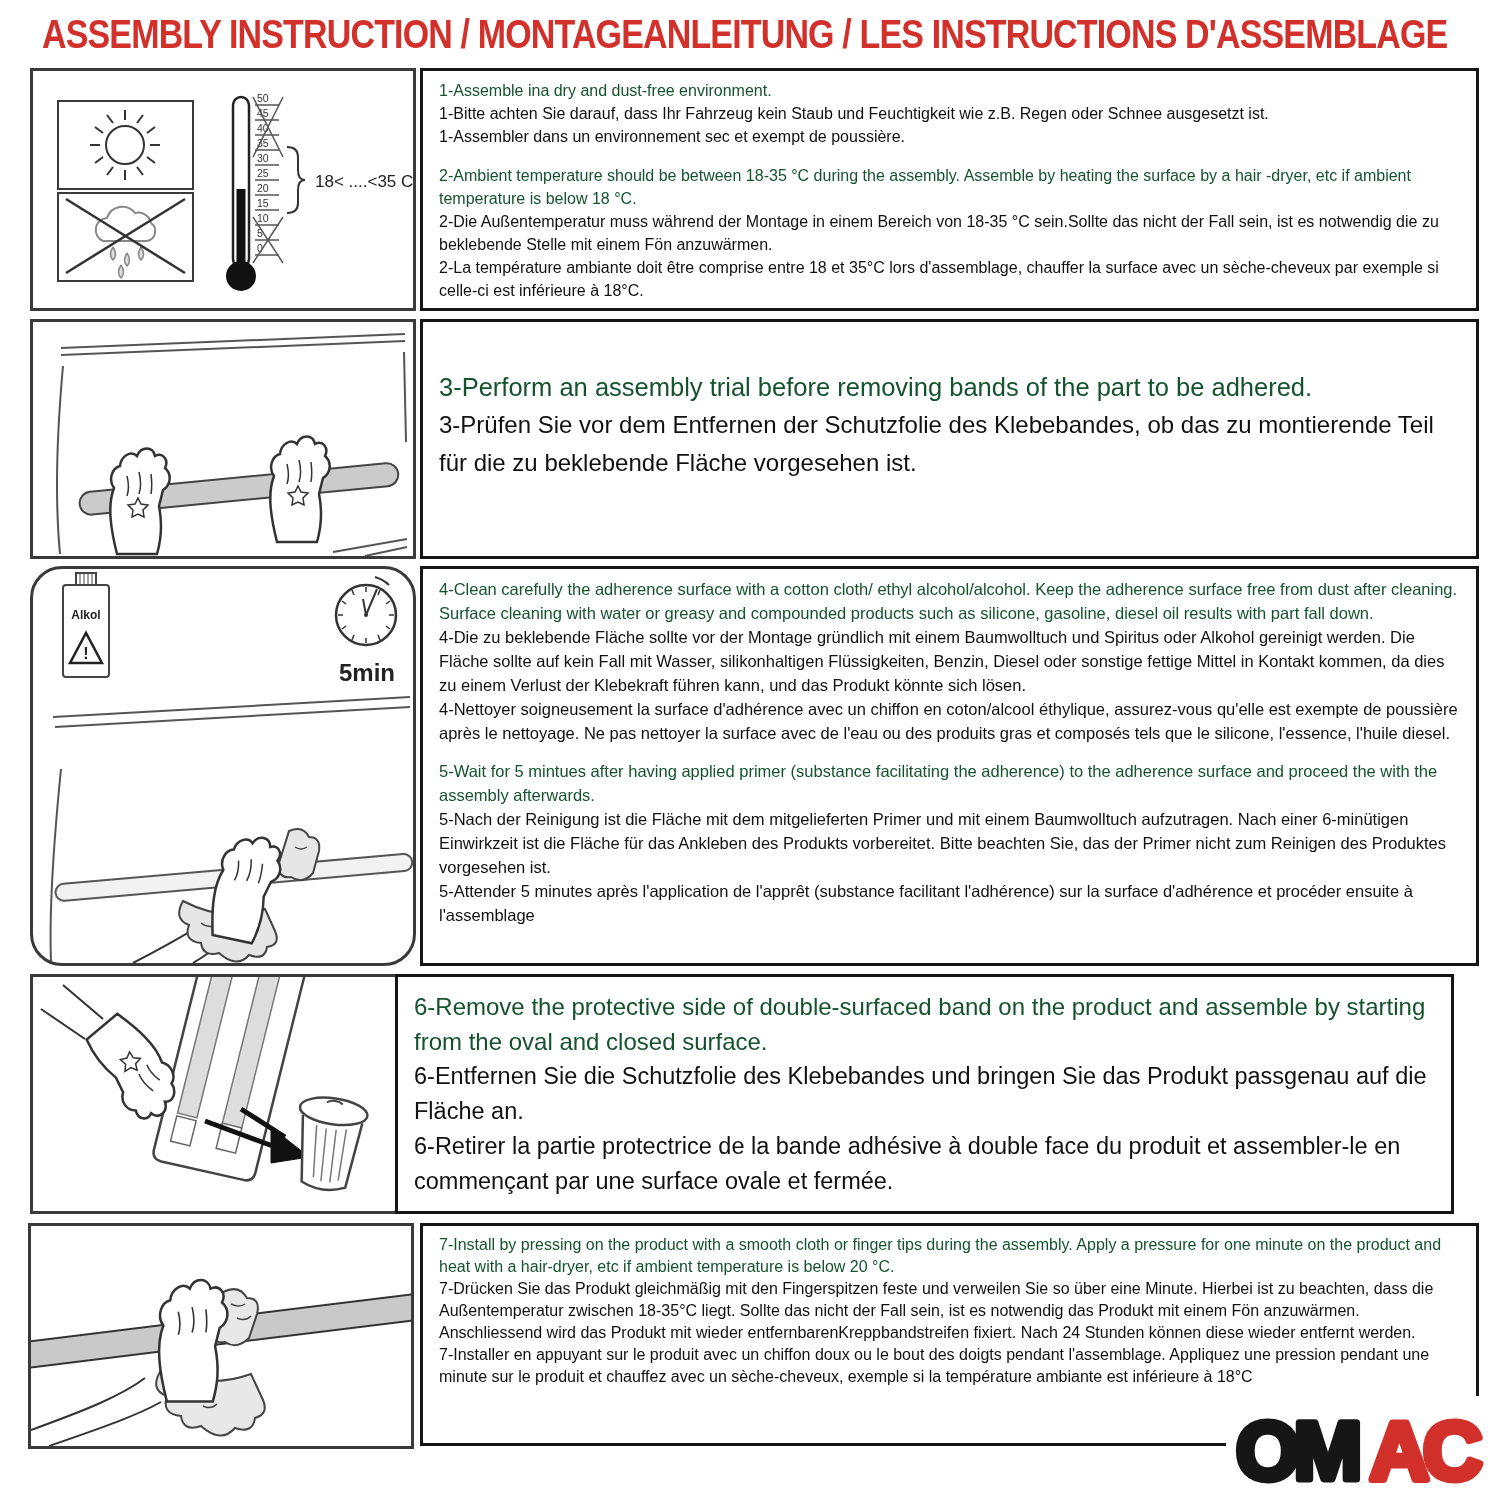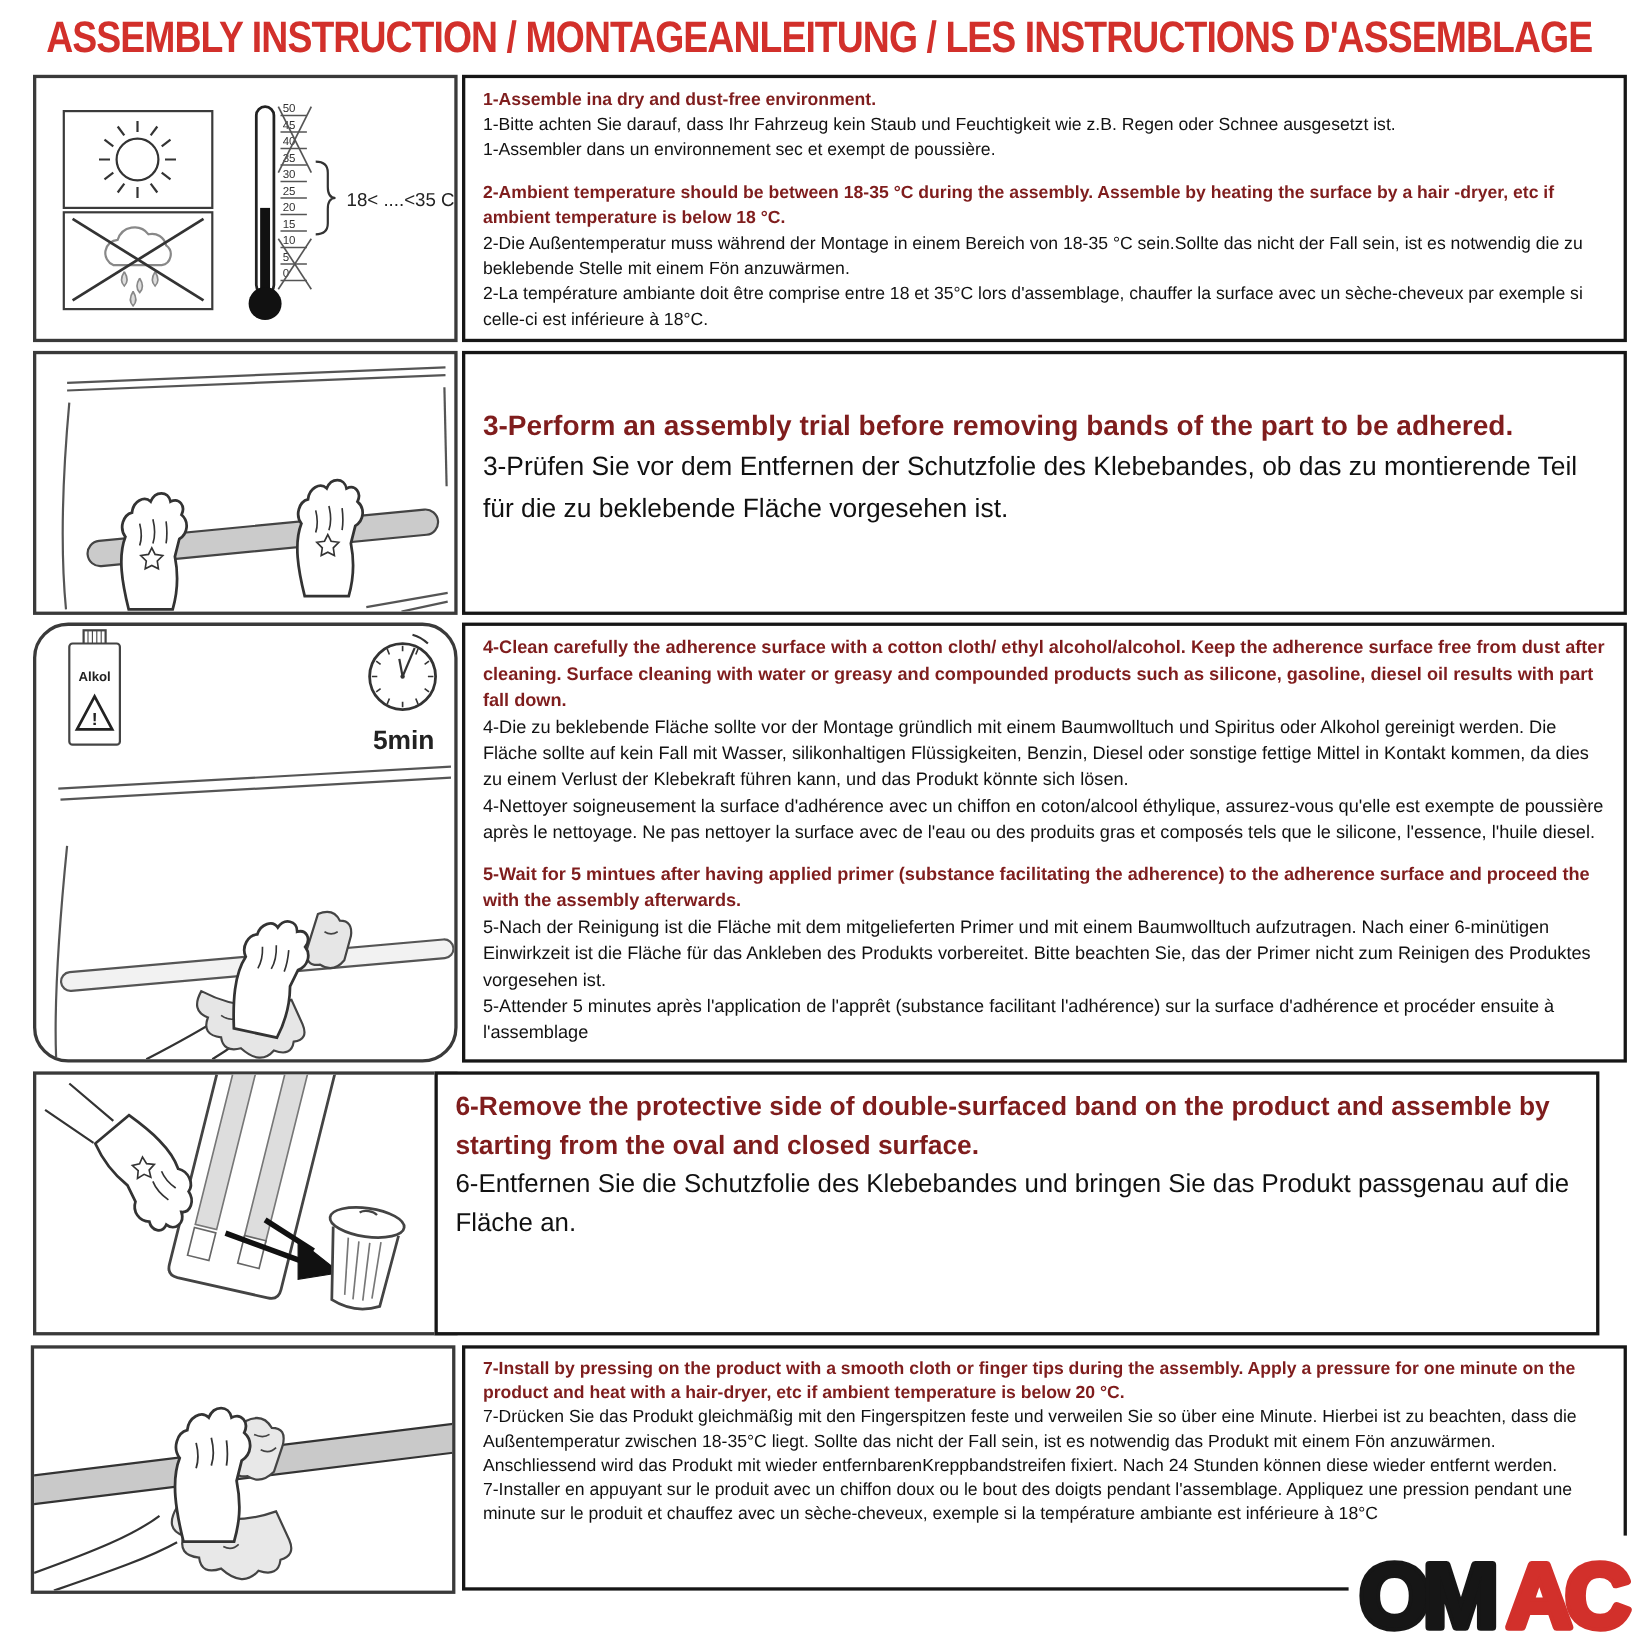--- a/index.html
+++ b/index.html
@@ -5,21 +5,21 @@
   html,body{margin:0;padding:0;background:#fff;width:1500px;height:1500px;overflow:hidden;}
   body{font-family:"Liberation Sans",sans-serif;color:#111;}
   .page{position:relative;width:1500px;height:1500px;background:#fff;}
   .title{position:absolute;left:42px;top:12px;font-size:40px;font-weight:bold;color:#d2302b;
          white-space:nowrap;transform:scaleX(0.85);transform-origin:left center;letter-spacing:-1px;}
   .illus{position:absolute;border:3px solid #3a3a3a;background:#fff;box-sizing:border-box;}
   .illus svg{display:block;}
   .txt{position:absolute;border:3px solid #161616;background:#fff;box-sizing:border-box;
        padding:8px 16px 6px 16px;overflow:hidden;}
   .txt p{margin:0;}
-  .b{font-weight:bold;color:#7f1d1d;}
+  .b{font-weight:normal;color:#14532d;}
   .gap16{height:16px;} .gap14{height:14px;}
   
   .t1{font-size:16px;line-height:23px;}
   .t2{font-size:24px;line-height:38px;padding-top:46px;}
   .t2 .b{font-size:25.5px;}
   .t3{font-size:16.5px;line-height:24px;}
   .t4{font-size:23.5px;line-height:35px;padding-top:12px;}
   .t4 .b{font-size:24px;}
   .t5{font-size:16px;line-height:22px;}
   .logo{position:absolute;left:1226px;top:1396px;width:258px;height:106px;background:#fff;
@@ -268,20 +268,21 @@
             <line x1="15" y1="-18" x2="14" y2="34"></line>
           </g>
         <ellipse cx="0" cy="-34" rx="34" ry="13" fill="#fff" stroke="#444" stroke-width="2.5"></ellipse>
         <path d="M-8,-42 A10,6 0 0 1 8,-42" fill="none" stroke="#444" stroke-width="2"></path>
       </g>
     </svg>
   </div>
   <div class="txt t4" style="left:395px;top:974px;width:1059px;height:240px;">
     <p class="b">6-Remove the protective side of double-surfaced band on the product and assemble by starting from the oval and closed surface.</p>
     <p>6-Entfernen Sie die Schutzfolie des Klebebandes und bringen Sie das Produkt passgenau auf die Fläche an.</p>
+    <p>6-Retirer la partie protectrice de la bande adhésive à double face du produit et assembler-le en commençant par une surface ovale et fermée.</p>
   </div>
 
   <div class="illus" style="left:28px;top:1223px;width:386px;height:226px;">
     <svg width="380" height="220" viewBox="0 0 380 220">
       <g transform="rotate(-7 190 105)">
         <rect x="-12" y="92" width="410" height="26" rx="4" fill="#c9c9c9" stroke="#333" stroke-width="2"></rect>
       </g>
       <g fill="none" stroke="#333" stroke-width="2">
         <path d="M0,204 C55,184 90,170 114,152"></path>
           <path d="M18,220 C70,202 105,190 130,176"></path>

